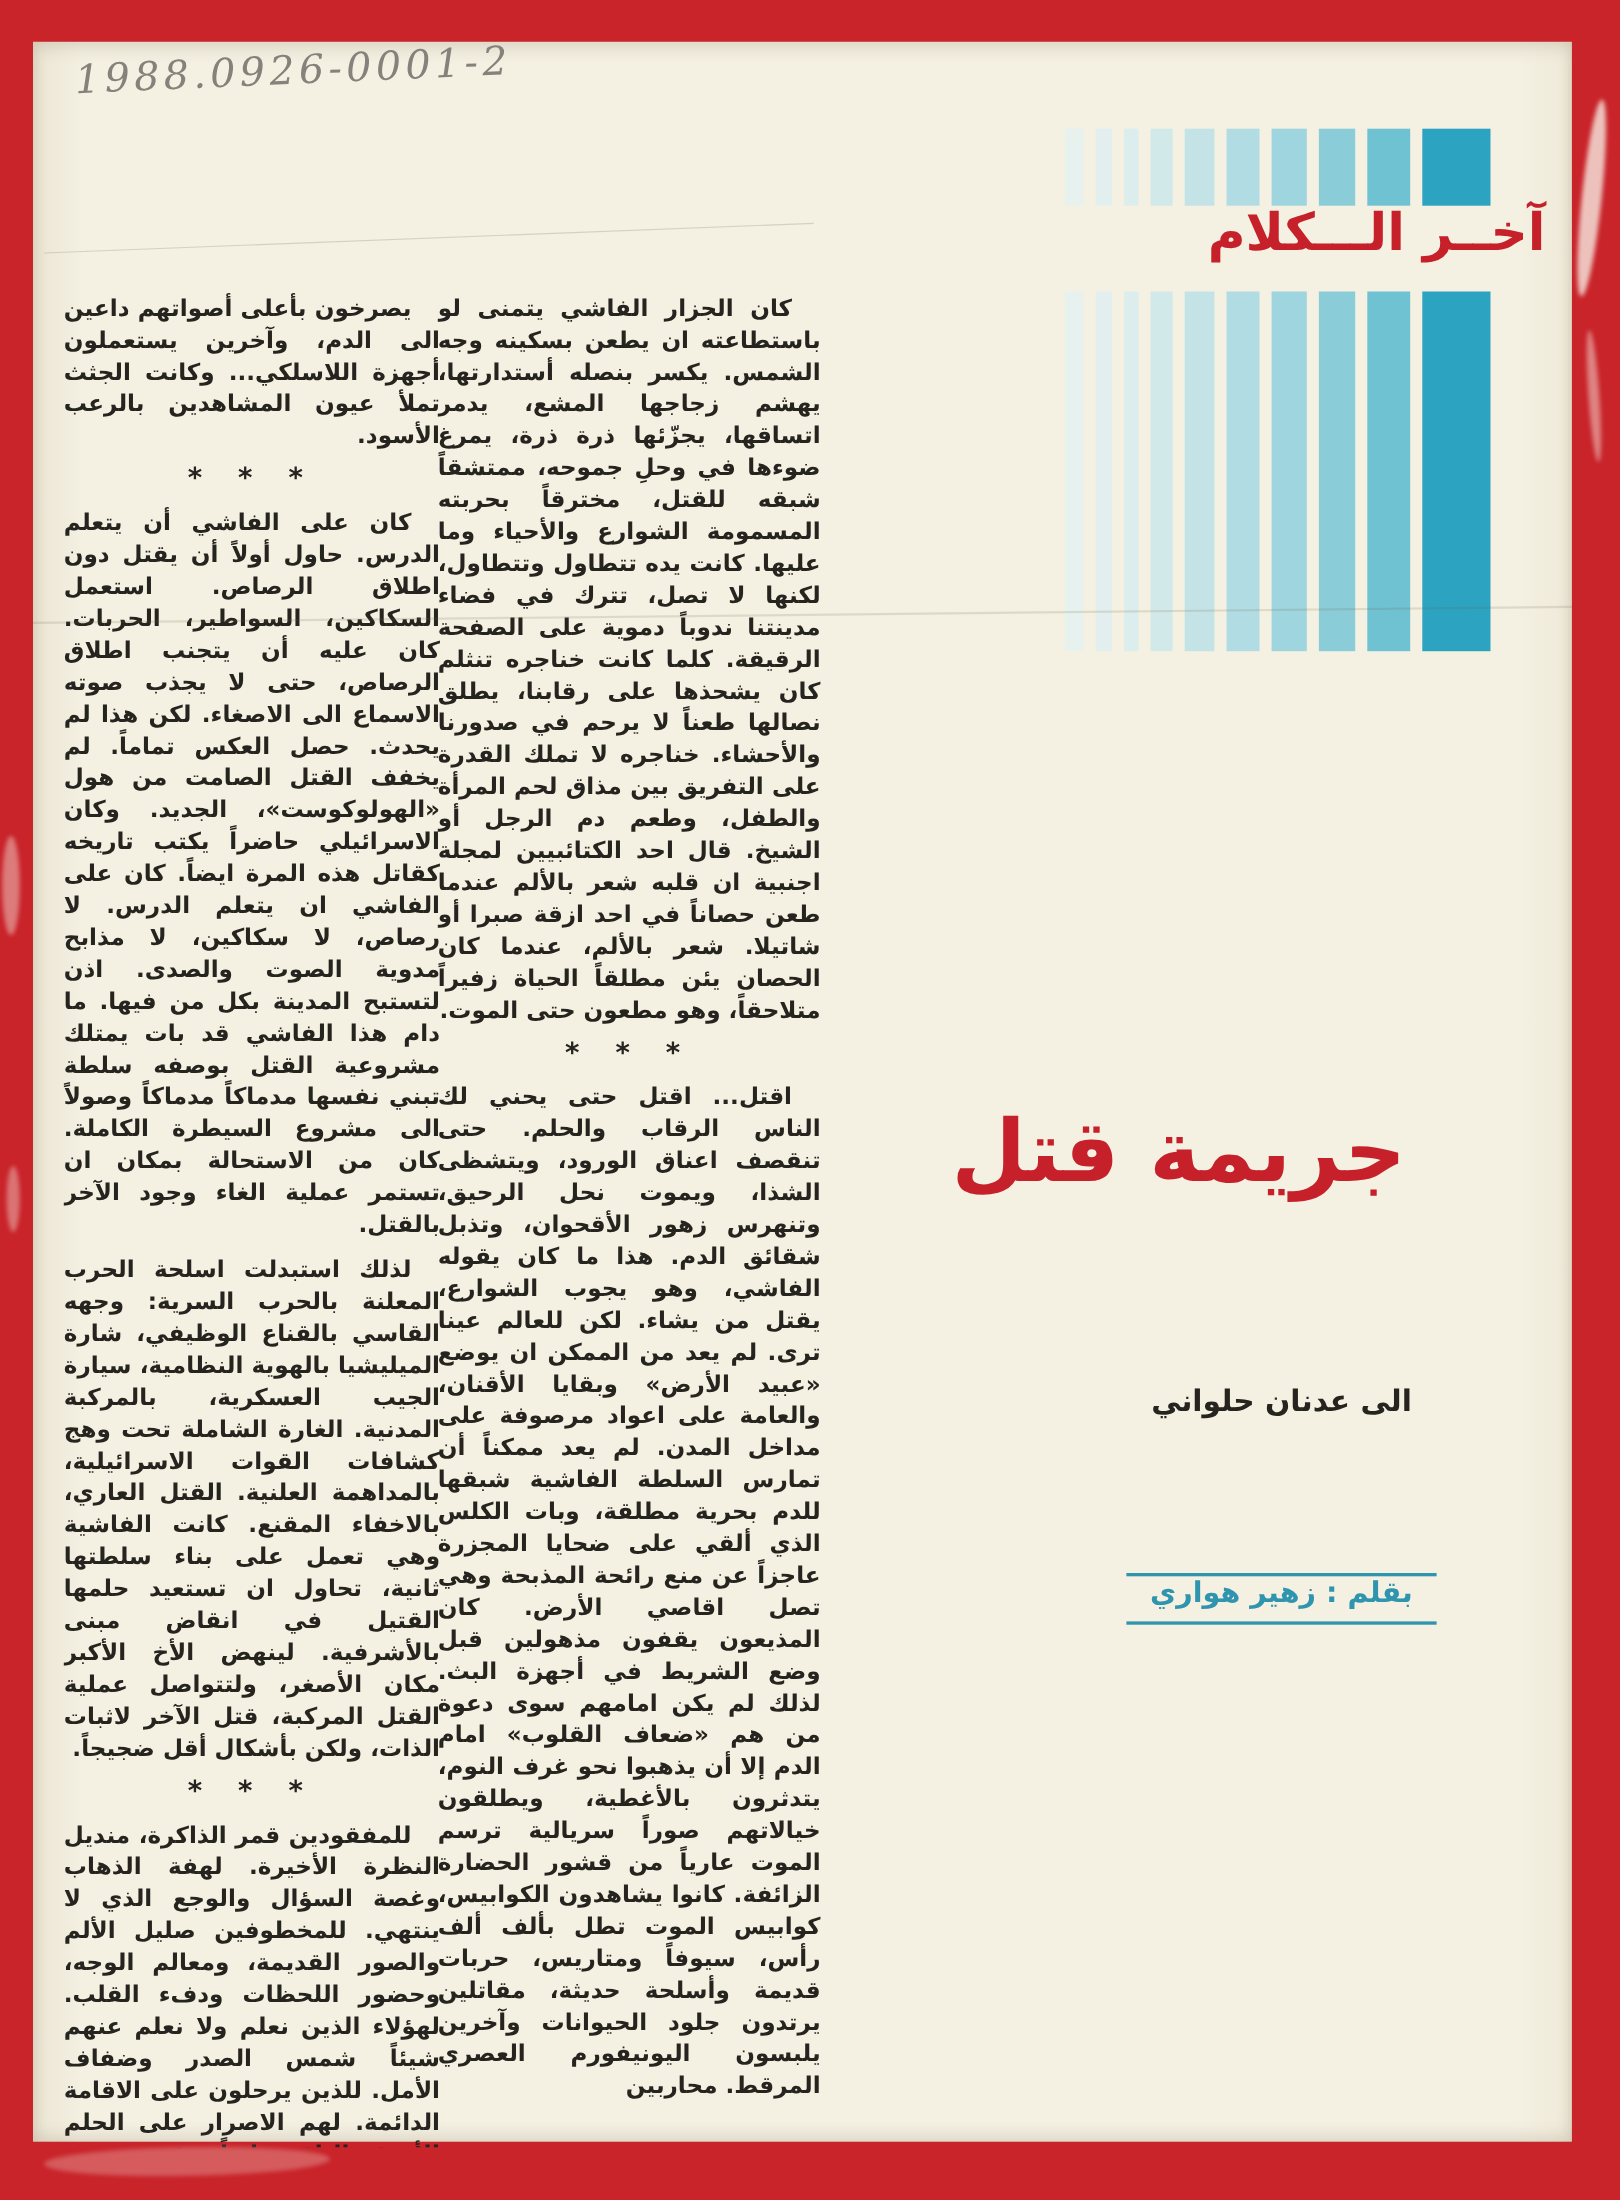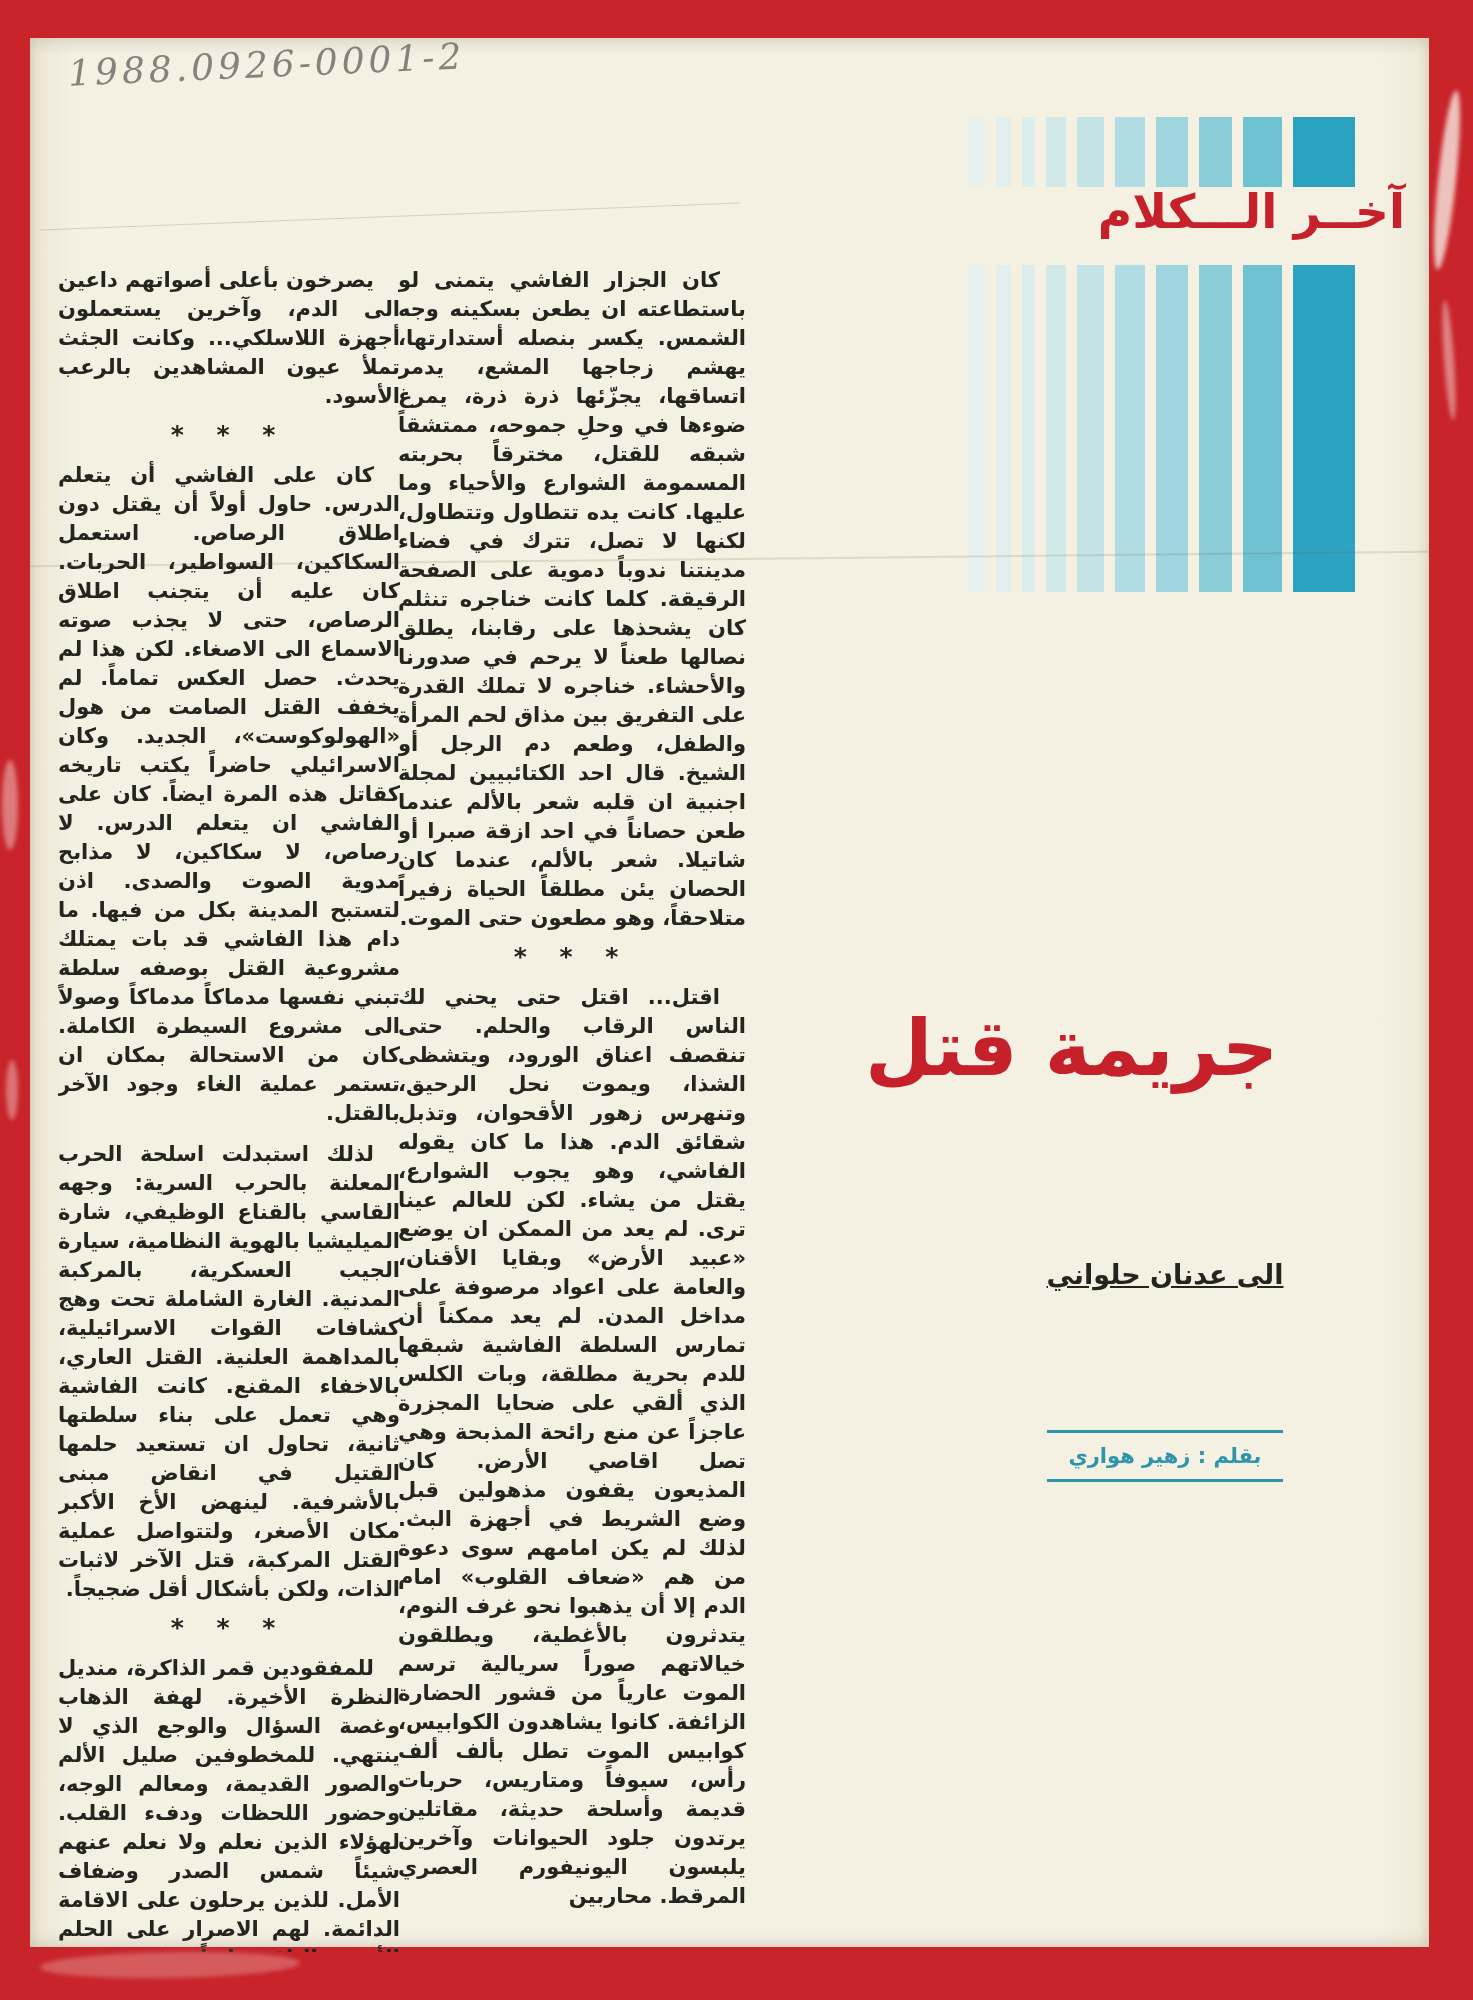--- a/index.html
+++ b/index.html
@@ -25,24 +25,24 @@
   .col-start{left:368px;width:348px;}
   .col p{margin:12px 0 9px;text-indent:26px;}
   .sep{margin:4px 0 10px;text-align:center;font-weight:bold;font-size:25px;letter-spacing:12px;
        text-indent:0;color:#26241f;}
   
   .title-l1,.title-l2{position:absolute;left:835px;width:600px;text-align:left;color:#c6202a;
        font-weight:bold;direction:rtl;}
   .title-l1{top:968px;font-size:78px;line-height:1.1;}
   .title-l2{top:1082px;font-size:74px;line-height:1.2;}
   .dedication{position:absolute;left:835px;top:1218px;width:600px;text-align:center;direction:rtl;
-       color:#26241f;font-weight:bold;font-size:27px;line-height:37px;text-decoration:underline;}
+       color:#26241f;font-weight:bold;font-size:27px;line-height:37px;}
   .byline-wrap{position:absolute;left:835px;top:1392px;width:600px;text-align:center;}
-  .byline{display:inline-block;direction:rtl;color:#2f94ad;font-weight:bold;font-size:21px;
-       border-top:3px solid #2f94ad;border-bottom:3px solid #2f94ad;padding:11px 22px 11px;}
+  .byline{display:inline-block;direction:rtl;color:#2f94ad;font-weight:bold;font-size:26px;
+       border-top:3px solid #2f94ad;border-bottom:3px solid #2f94ad;padding:0 22px 11px;}
   
   .crease{position:absolute;height:2px;background:rgba(110,95,65,.16);}
   .crease-1{left:0;top:520px;width:1399px;transform:rotate(-.6deg);}
   .crease-2{left:10px;top:178px;width:700px;transform:rotate(-2.2deg);height:1px;background:rgba(110,95,65,.22);}
   .wear{position:absolute;background:rgba(250,247,238,.75);border-radius:50%;filter:blur(2px);}
   .wear-a{left:1438px;top:90px;width:18px;height:180px;transform:rotate(6deg);}
   .wear-b{left:1444px;top:300px;width:10px;height:120px;transform:rotate(-4deg);opacity:.6;}
   .wear-c{left:2px;top:760px;width:16px;height:90px;opacity:.55;}
   .wear-d{left:6px;top:1060px;width:12px;height:60px;opacity:.5;}
   .wear-e{left:40px;top:1952px;width:260px;height:26px;opacity:.35;transform:rotate(-1deg);}

